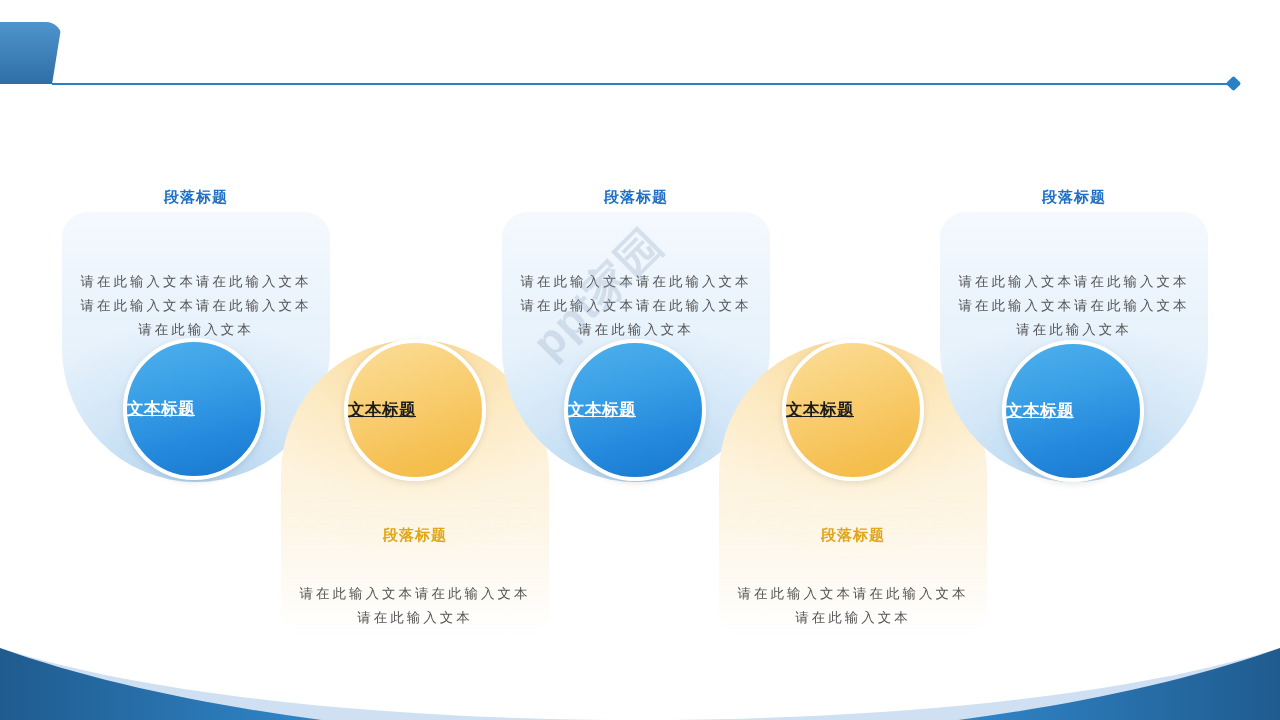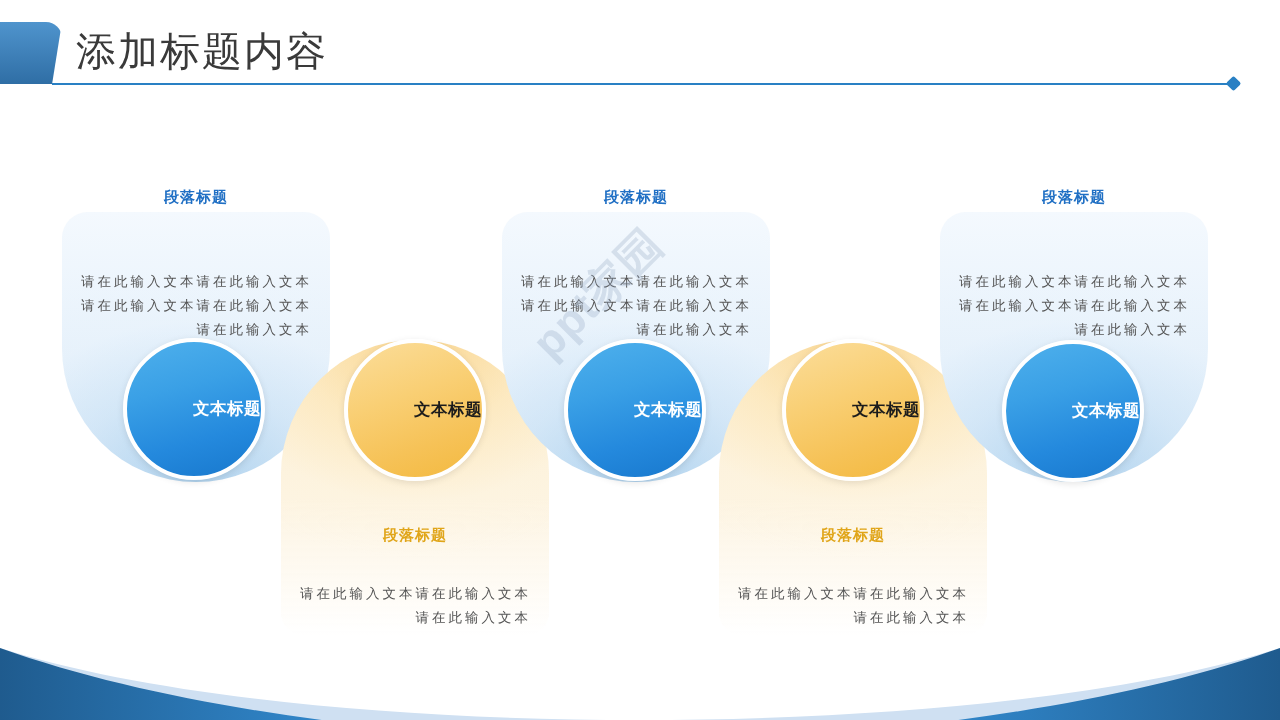--- a/index.html
+++ b/index.html
@@ -85,41 +85,42 @@
     font-weight: bold;
     letter-spacing: 1px;
   }
   .panel-up .panel-title { top: -24px; color: #1f6fc4; }
   .panel-down .panel-title { top: 186px; color: #e0a519; }
 
   .panel-body {
     position: absolute;
     left: 18px;
     width: 232px;
-    text-align: right;
+    text-align: center;
     font-size: 13.5px;
     line-height: 24px;
     letter-spacing: 3px;
     color: #555555;
   }
   .panel-up .panel-body { top: 58px; }
   .panel-down .panel-body { top: 242px; }
 
   
   .circle {
     position: absolute;
     width: 142px;
     height: 142px;
     border-radius: 50%;
     border: 4px solid #ffffff;
     box-sizing: border-box;
     display: flex;
     align-items: center;
-    justify-content: flex-end;
+    justify-content: flex-start;
     box-shadow: 0 2px 7px rgba(0,0,0,0.10);
+    text-decoration: underline;
   }
   .circle-blue {
     background: linear-gradient(165deg, #4eb0ec 0%, #3aa0e6 35%, #2489dd 70%, #1878cd 100%);
     color: #ffffff;
   }
   .circle-yellow {
     background: linear-gradient(160deg, #fbdd9a 0%, #f9cf74 40%, #f6c257 72%, #f3b93f 100%);
     color: #1c1c1c;
   }
   .circle-label {
@@ -152,21 +153,20 @@
   }
 </style>
 </head>
 <body>
 
 <div id="slide">
 
   <div id="header-tab"></div>
   <div id="header-rule"></div>
   <div id="header-rule-dot"></div>
-  <div id="slide-title">添加标题内容</div>
 
   <div class="panel panel-up" style="left:62px; top:212px;">
     <div class="panel-title">段落标题</div>
     <div class="panel-body">请在此输入文本请在此输入文本请在此输入文本请在此输入文本请在此输入文本</div>
   </div>
 
   <div class="panel panel-down" style="left:281px; top:340px;">
     <div class="panel-title">段落标题</div>
     <div class="panel-body">请在此输入文本请在此输入文本请在此输入文本</div>
   </div>

